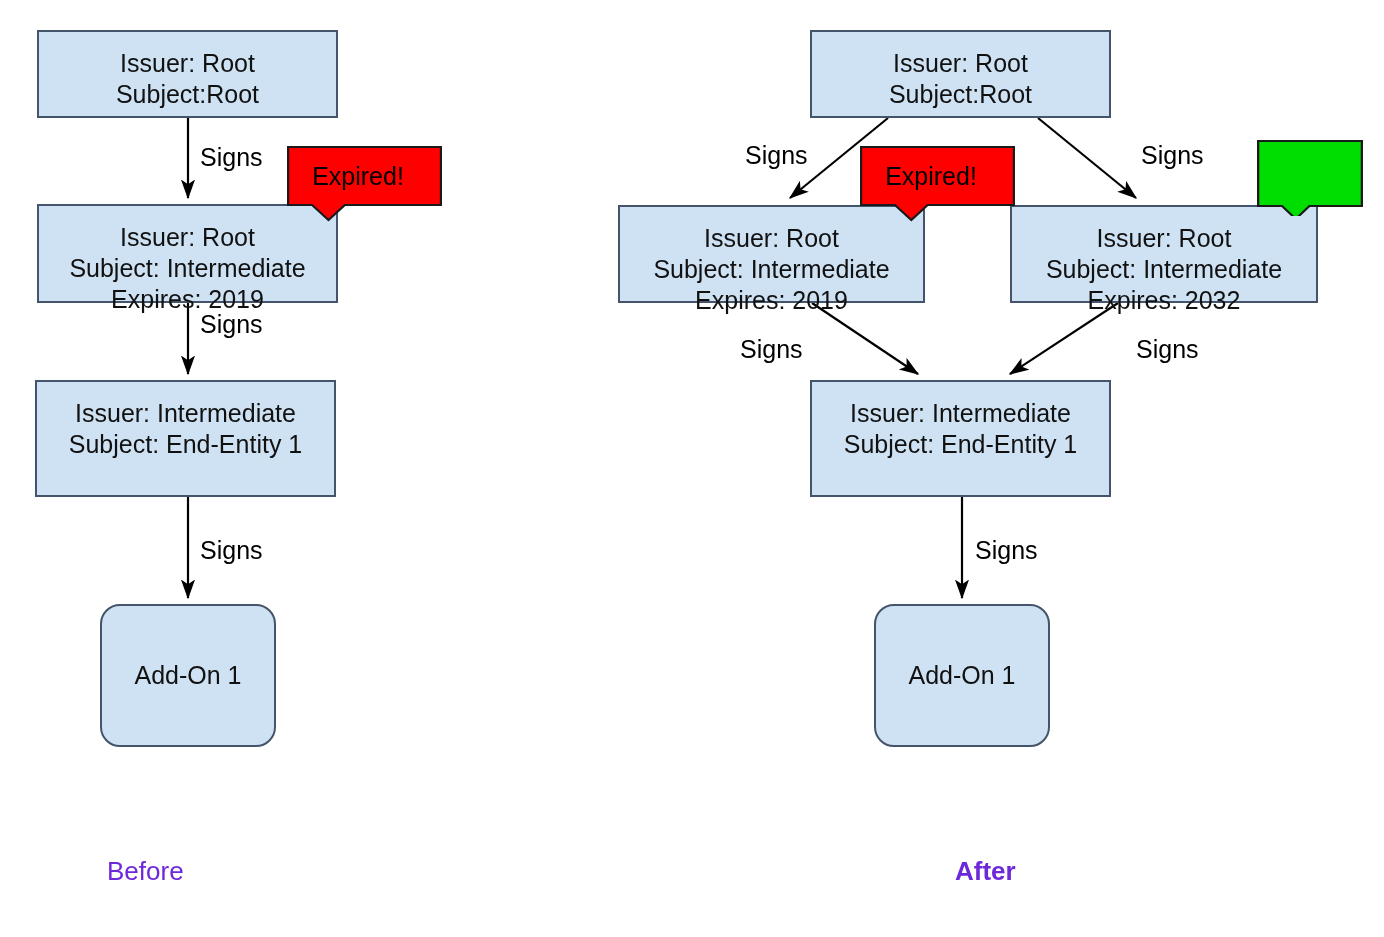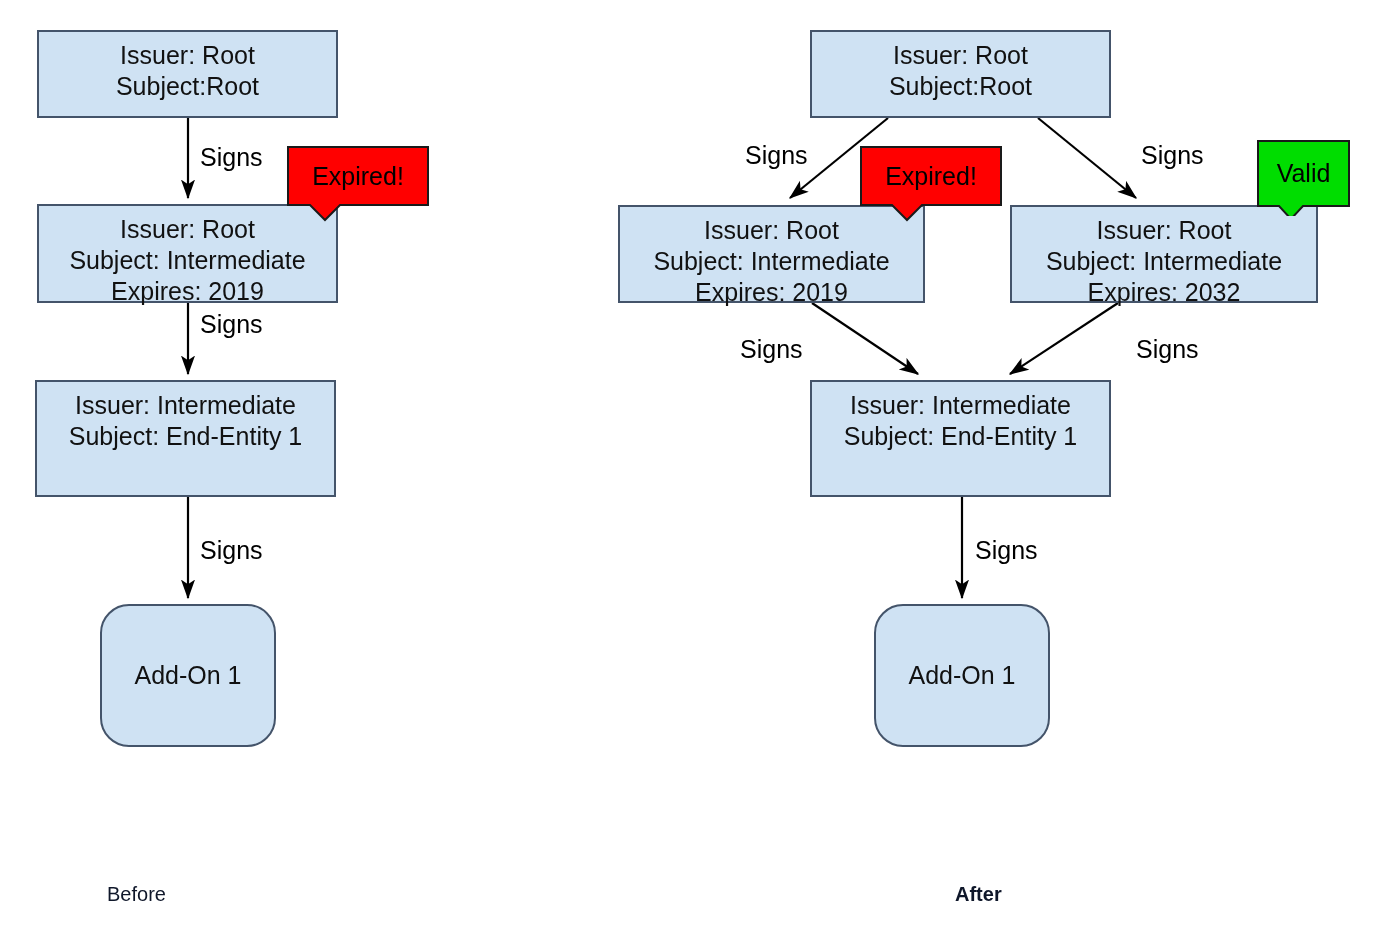--- a/index.html
+++ b/index.html
@@ -38,51 +38,51 @@
     flex-direction: column;
     align-items: center;
     font-size: 25px;
     line-height: 31px;
     color: #111111;
     text-align: center;
     white-space: nowrap;
   }
   .node.top-aligned {
     justify-content: flex-start;
-    padding-top: 8px;
+    padding-top: 16px;
   }
   .node.centered {
     justify-content: center;
   }
   .node.rounded {
-    border-radius: 29px;
+    border-radius: 20px;
   }
   .node .line {
     display: block;
   }
   .edge-label {
     position: absolute;
     font-size: 25px;
     line-height: 28px;
     color: #000000;
     white-space: nowrap;
   }
   .caption {
     position: absolute;
-    font-size: 20px;
+    font-size: 26px;
     line-height: 36px;
-    color: #0f172a;
-    white-space: nowrap;
-    margin-top: 23px;
+    color: #6d28d9;
+    white-space: nowrap;
   }
   .callout {
     position: absolute;
     width: 142px;
     height: 76px;
     z-index: 5;
+    padding-left: 13px;
   }
   .callout .callout-svg {
     position: absolute;
     left: 0;
     top: 0;
     width: 100%;
     height: 100%;
   }
   .callout .callout-text {
     position: absolute;
@@ -181,21 +181,20 @@
   <div class="node top-aligned" style="left:1010px; top:205px; width:308px; height:98px;">
     <span class="line">Issuer: Root</span>
     <span class="line">Subject: Intermediate</span>
     <span class="line">Expires: 2032</span>
   </div>
 
   <div class="callout" style="left:1257px; top:140px; width:93px; height:76px;">
     <svg class="callout-svg" viewBox="0 0 93 76" preserveAspectRatio="none" xmlns="http://www.w3.org/2000/svg">
       <path d="M1,1 L92,1 L92,66 L46,66 L34,79 L22,66 L1,66 Z" fill="#00dd00" stroke="#1a1a1a" stroke-width="2"></path>
     </svg>
-    <div class="callout-text" style="width:93px; height:66px;">Valid</div>
   </div>
 
   <div class="edge-label" style="left:740px; top:335px;">Signs</div>
 
   <div class="edge-label" style="left:1136px; top:335px;">Signs</div>
 
   <div class="node top-aligned" style="left:810px; top:380px; width:301px; height:117px;">
     <span class="line">Issuer: Intermediate</span>
     <span class="line">Subject: End-Entity 1</span>
   </div>

